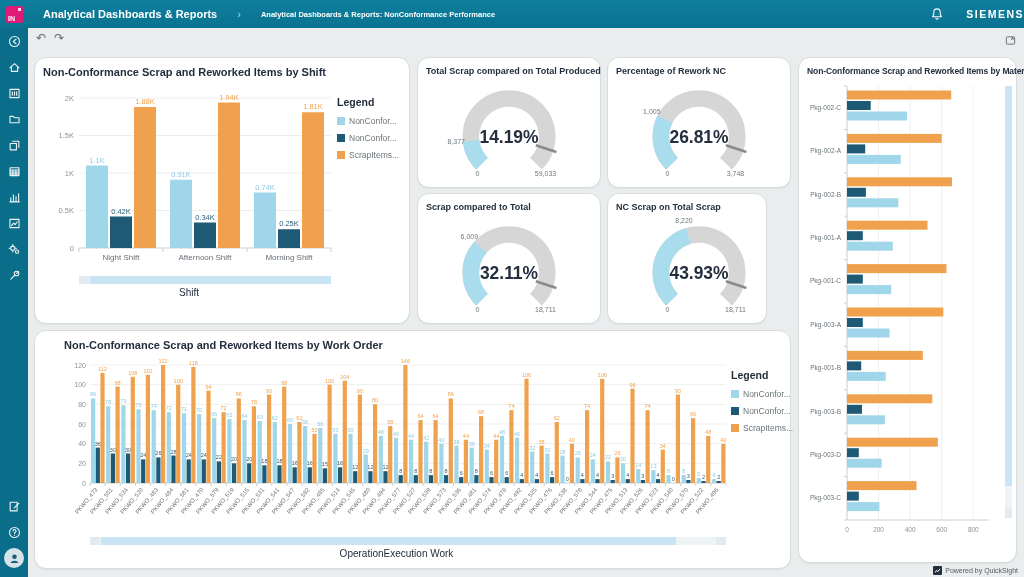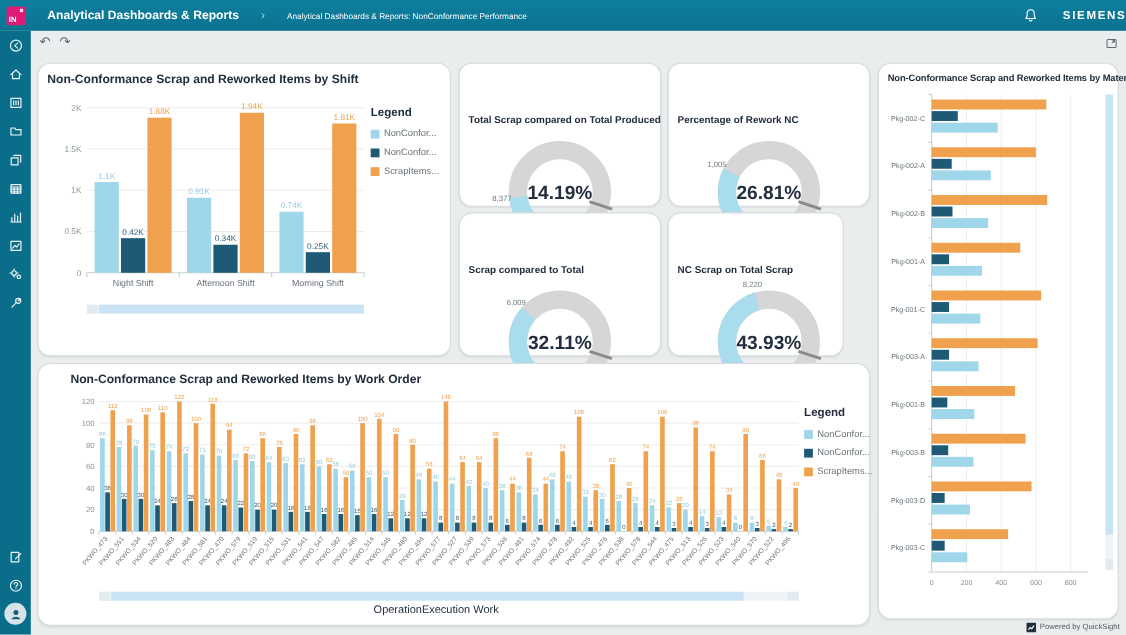--- a/index.html
+++ b/index.html
@@ -9,21 +9,21 @@
 
   
   .topbar{position:absolute;left:0;top:0;width:1024px;height:28px;background:linear-gradient(#0d7f9d,#0b7391);
           display:flex;align-items:center;z-index:5;gap:12px;}
   .logo{width:17px;height:17px;background:#e6preview;}
   .logo{width:17px;height:17px;background:#de1b76;border-radius:2px;margin:0 8px 0 6px;position:relative;}
   .logo span{position:absolute;left:2px;bottom:1px;color:#fff;font-size:7px;font-weight:bold;}
   .logo i{position:absolute;right:2px;top:2px;width:3px;height:3px;background:#fff;opacity:.85;}
   .app-title{color:#fff;font-size:11px;font-weight:bold;margin-right:8px;white-space:nowrap;}
   .crumb-sep{color:#9bdcec;font-size:11px;margin-right:8px;}
-  .crumb{color:#fff;font-size:7.5px;font-weight:normal;white-space:nowrap;text-align:right;}
+  .crumb{color:#fff;font-size:7.5px;font-weight:bold;white-space:nowrap;text-align:right;}
   .topbar-right{margin-left:auto;display:flex;align-items:center;gap:22px;}
   .brand{color:#fff;font-size:10.5px;font-weight:bold;letter-spacing:1.5px;}
 
   
   .sidebar{position:absolute;left:0;top:28px;width:28px;height:549px;background:#0a6e8b;
            display:flex;flex-direction:column;align-items:center;z-index:4;}
   .sb-top{display:flex;flex-direction:column;align-items:center;}
   .sb-bottom{margin-top:auto;display:flex;flex-direction:column;align-items:center;padding-bottom:6px;}
   .sb-item{width:28px;height:26px;display:flex;align-items:center;justify-content:center;cursor:pointer;}
   .sb-item svg{width:13px;height:13px;}
@@ -36,34 +36,34 @@
   .expand-btn{position:absolute;right:8px;top:4px;cursor:pointer;}
 
   .card{position:absolute;background:#fff;border:1px solid #d8dcdc;border-radius:12px;
         box-shadow:0 1px 1px rgba(0,0,0,.05);box-sizing:border-box;padding:8px;}
   .card-title{font-size:11px;font-weight:bold;color:#232f3e;margin-bottom:4px;white-space:nowrap;}
   .card-title.xs{font-size:8.5px;letter-spacing:-0.1px;}
   .row{display:flex;}
 
   .legend-box{width:64px;padding-top:14px;padding-left:2px;flex:none;}
   .legend-title{font-size:10.5px;font-weight:bold;color:#232f3e;margin-bottom:8px;}
-  .legend-entry{display:flex;align-items:flex-end;gap:4px;margin-bottom:7px;cursor:pointer;}
+  .legend-entry{display:flex;align-items:center;gap:4px;margin-bottom:7px;cursor:pointer;}
   .legend-swatch{width:8px;height:8px;flex:none;}
   .legend-label{font-size:8.5px;color:#6b7478;white-space:nowrap;}
 
   .axis-title{font-size:10px;color:#232f3e;text-align:center;margin-top:3px;}
 
   .hscroll{height:8px;background:#eef3f5;position:relative;margin-top:2px;}
   .hscroll .cap{position:absolute;top:0;width:10px;height:8px;background:#e2ebef;}
   .hscroll .thumb{position:absolute;top:0;height:8px;background:#c9e4f4;}
   .vscroll{position:absolute;width:7px;background:#eef3f5;}
   .vscroll .thumb{position:absolute;left:0;width:7px;background:#c9e4f4;top:0;}
   .vscroll .cap{position:absolute;left:0;width:7px;height:10px;background:#e2ebef;bottom:0;}
 
-  .gauge-card .card-title{font-size:9px;margin-top:38px;}
+  .gauge-card .card-title{font-size:9px;}
   .powered{position:absolute;right:6px;bottom:2px;display:flex;align-items:center;gap:3px;
            font-size:7px;color:#545b64;}
 </style>
 </head>
 <body>
 
 <div class="topbar">
   <div class="logo">
       <i></i>
       <span>IN</span>
@@ -219,20 +219,21 @@
             <text x="246" y="144.25" font-size="7.5" fill="#2d5f7c" text-anchor="middle">0.25K</text>
             <rect x="259" y="30.25" width="22" height="135.75" fill="#F0A14D"></rect>
             <text x="270" y="27.25" font-size="7.5" fill="#f0a14d" text-anchor="middle">1.81K</text>
             <text x="246" y="178" font-size="8" fill="#687078" text-anchor="middle">Morning Shift</text>
             <line x1="288" y1="166" x2="288" y2="170" stroke="#c9ced0"></line>
           </svg>
         <div class="hscroll" style="margin-left:36px;width:252px;">
           <div class="cap" style="left:0;"></div>
             <div class="thumb" style="left:11px;width:241px;"></div>
         </div>
+        <div class="axis-title">Shift</div>
       </div>
       <div class="legend-box">
           <div class="legend-title">Legend</div>
           <div class="legend-entry">
             <span class="legend-swatch" style="background: rgb(159, 214, 233);"></span>
             <span class="legend-label">NonConfor...</span>
           </div>
           <div class="legend-entry">
             <span class="legend-swatch" style="background: rgb(30, 90, 117);"></span>
             <span class="legend-label">NonConfor...</span>

